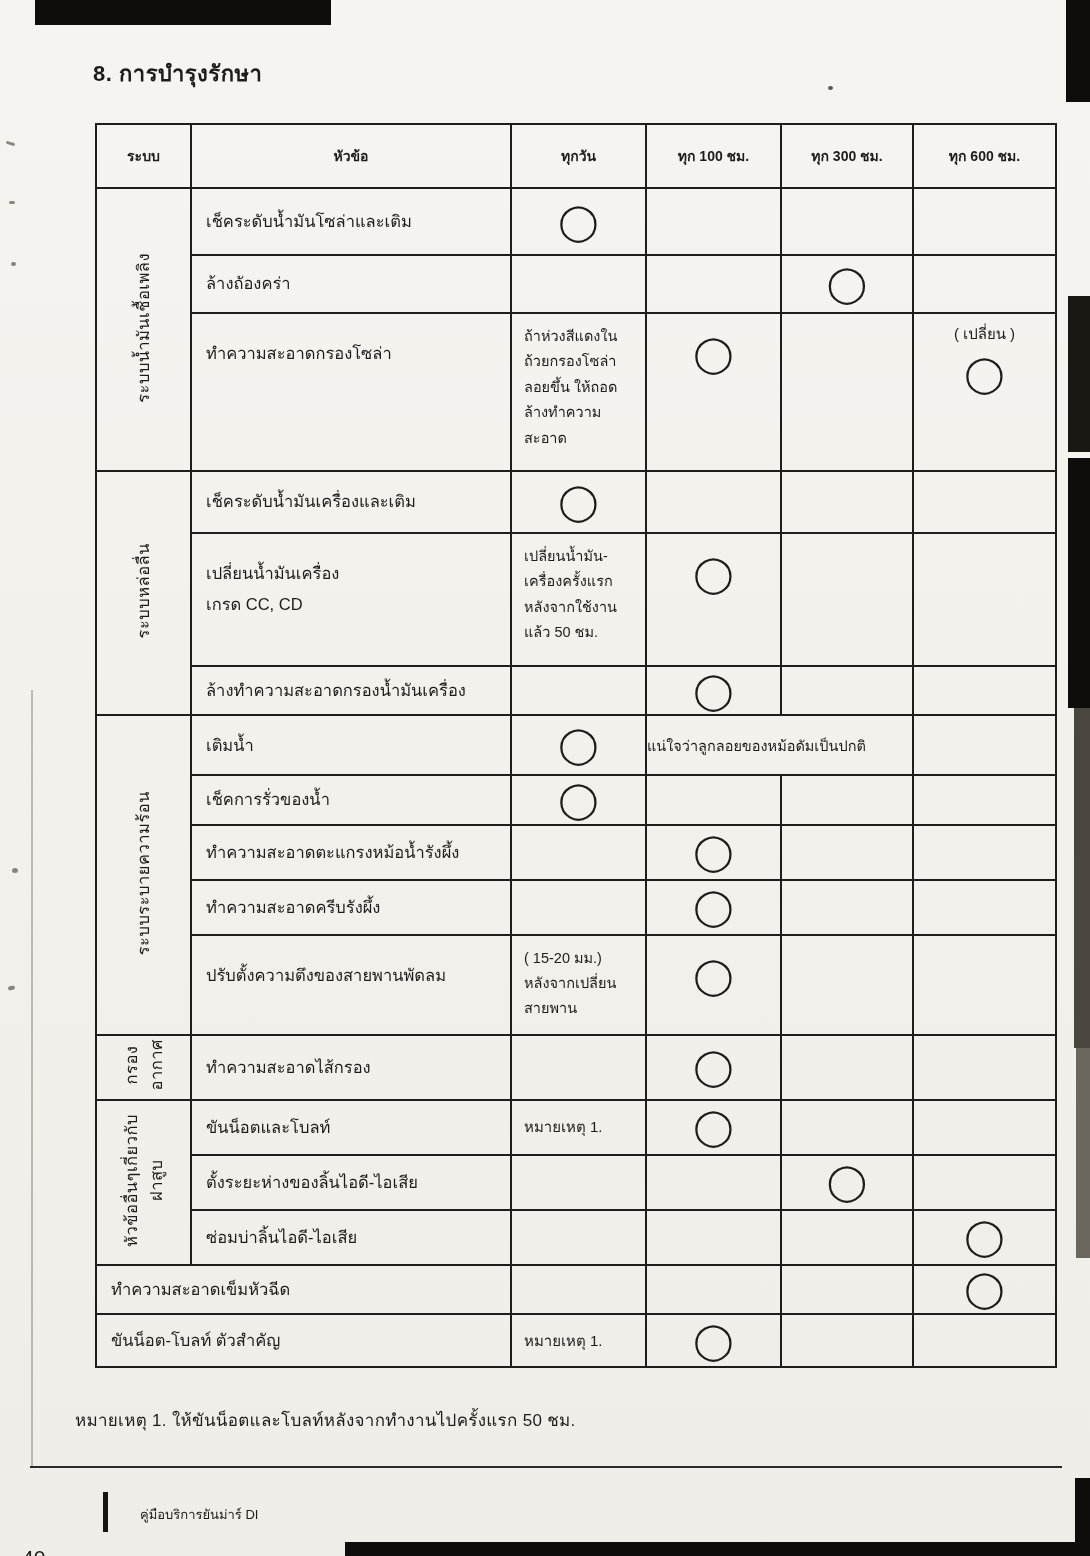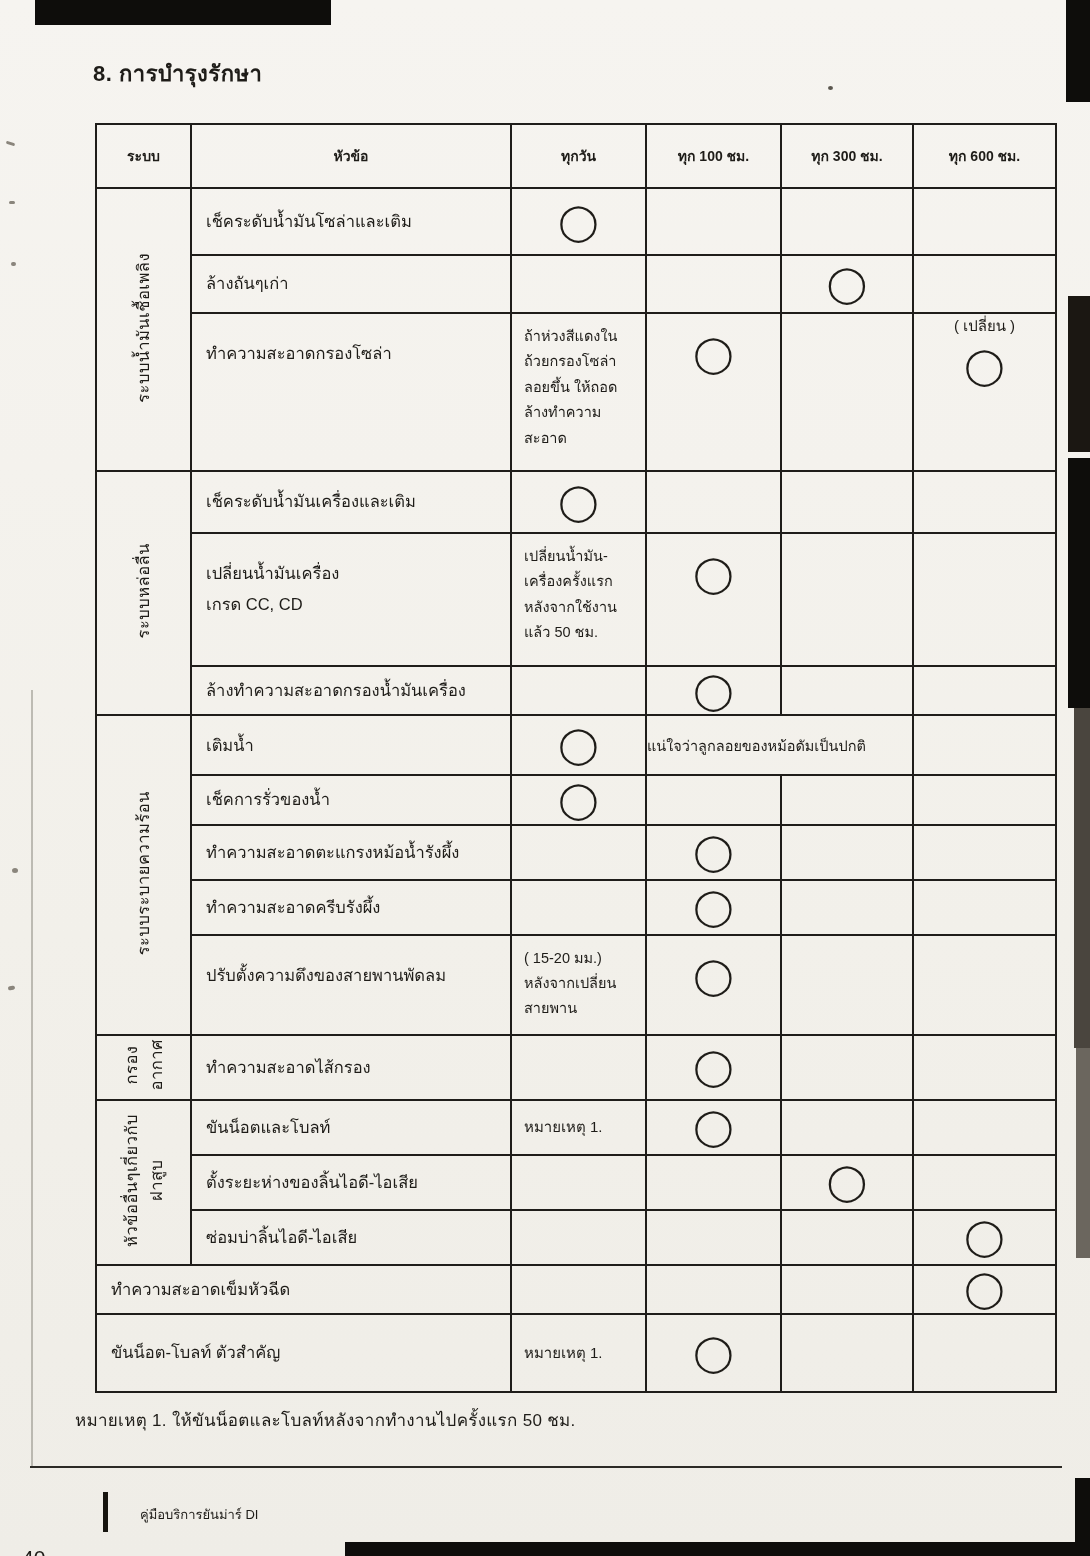--- a/index.html
+++ b/index.html
@@ -36,21 +36,21 @@
   .maint th { font-size:14px; font-weight:600; text-align:center; height:62px; padding:20px; }
   td.sys { text-align:center; vertical-align:middle; }
   .vtext { writing-mode:vertical-rl; transform:rotate(180deg); display:inline-block; font-size:16.5px; white-space:pre-line; line-height:1.5; letter-spacing:.5px; }
   td.lbl { font-size:16.5px; text-align:left; vertical-align:middle; padding:8px 8px 8px 14px; white-space:pre-line; line-height:1.9; }
   td.lbl.top { vertical-align:top; padding-top:24px; }
   td.mark { text-align:center; vertical-align:middle; font-size:36px; font-weight:bold; font-family:"DejaVu Sans",sans-serif; line-height:1; }
   td.mark.top { vertical-align:top; padding-top:22px; }
   td.note { font-size:14.5px; text-align:left; vertical-align:top; padding:10px 8px 8px 12px; white-space:pre-line; line-height:1.75; }
   td.note-mid { font-size:15px; text-align:left; vertical-align:middle; padding-left:12px; }
   td.note-span { font-size:14.5px; text-align:left; vertical-align:middle; }
-  td.change-cell { text-align:center; vertical-align:top; padding-top:0; font-size:15px; }
+  td.change-cell { text-align:center; vertical-align:top; padding-top:8px; font-size:15px; }
   .change-mark { font-size:36px; font-weight:bold; font-family:"DejaVu Sans",sans-serif; margin-top:10px; line-height:1; }
 
   .footnote { position:absolute; left:75px; top:1406px; font-size:17px; letter-spacing:.3px; }
   .rule { position:absolute; left:30px; top:1466px; width:1032px; height:2px; background:#2c2a26; }
   .pagenum { position:absolute; left:22px; top:1498px; font-size:21px;margin-top:48px; }
   .footbar { position:absolute; left:103px; top:1492px; width:5px; height:40px; background:#17150f; }
   .manual { position:absolute; left:140px; top:1504px; font-size:13px; }
 </style>
 </head>
 <body>
@@ -95,21 +95,21 @@
   <tbody>
     <tr style="height:67px">
       <td class="sys" rowspan="3"><span class="vtext">ระบบน้ำมันเชื้อเพลิง</span></td>
       <td class="lbl">เช็คระดับน้ำมันโซล่าและเติม</td>
       <td class="mark">◯</td>
       <td></td>
       <td></td>
       <td></td>
     </tr>
     <tr style="height:58px">
-      <td class="lbl">ล้างถันๆเก่า</td>
+      <td class="lbl">ล้างถัองคร่า</td>
       <td></td>
       <td></td>
       <td class="mark">◯</td>
       <td></td>
     </tr>
     <tr style="height:158px">
       <td class="lbl top">ทำความสะอาดกรองโซล่า</td>
       <td class="note">ถ้าห่วงสีแดงใน
 ถ้วยกรองโซล่า
 ลอยขึ้น ให้ถอด
@@ -222,21 +222,21 @@
       <td class="mark">◯</td>
     </tr>
 
     <tr style="height:41px">
       <td class="lbl" colspan="2">ทำความสะอาดเข็มหัวฉีด</td>
       <td></td>
       <td></td>
       <td></td>
       <td class="mark">◯</td>
     </tr>
-    <tr style="height:78px">
+    <tr style="height:53px">
       <td class="lbl" colspan="2">ขันน็อต-โบลท์ ตัวสำคัญ</td>
       <td class="note-mid">หมายเหตุ 1.</td>
       <td class="mark">◯</td>
       <td></td>
       <td></td>
     </tr>
   </tbody>
 </table>
 
 <div class="footnote">หมายเหตุ 1. ให้ขันน็อตและโบลท์หลังจากทำงานไปครั้งแรก 50 ชม.</div>

